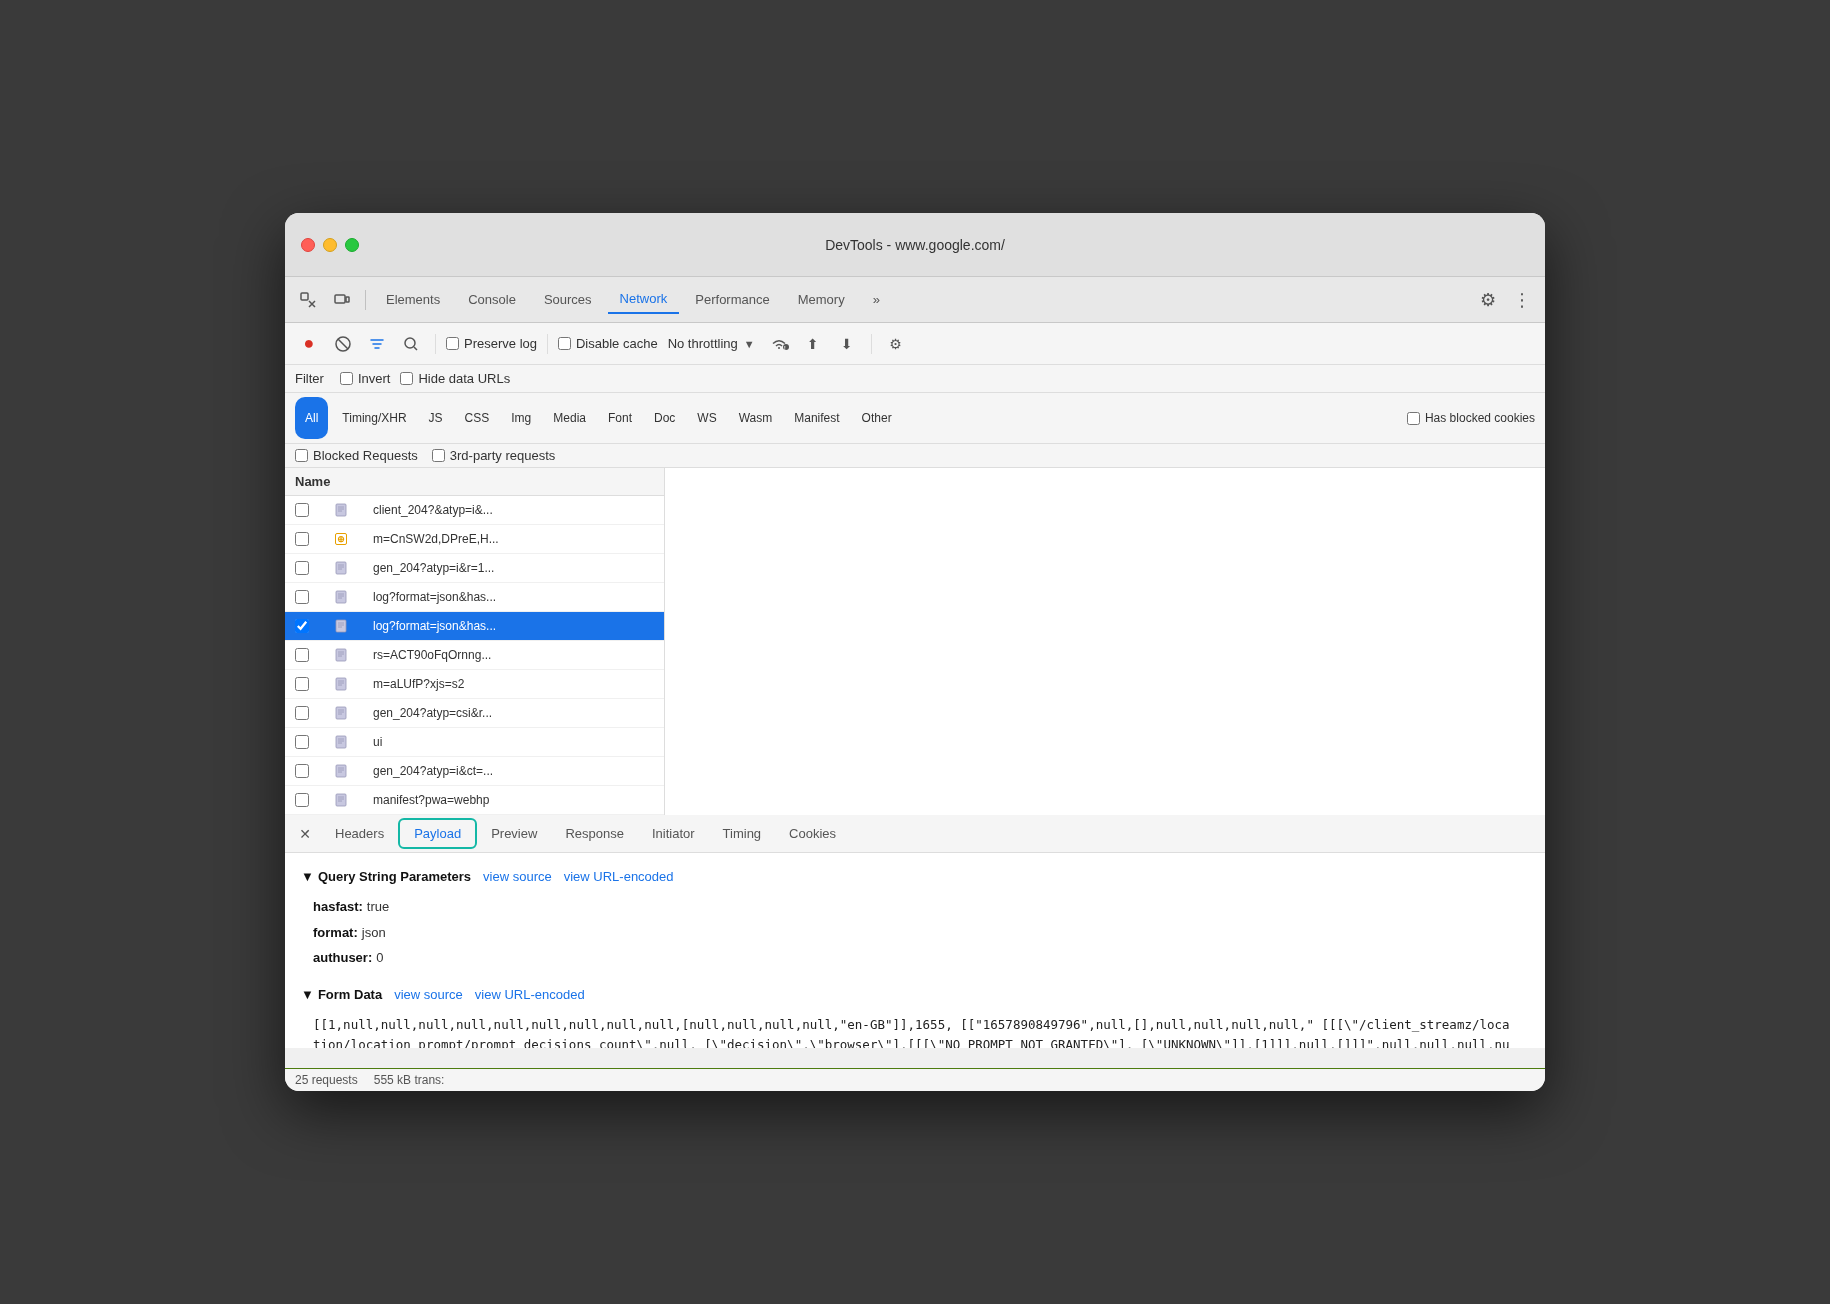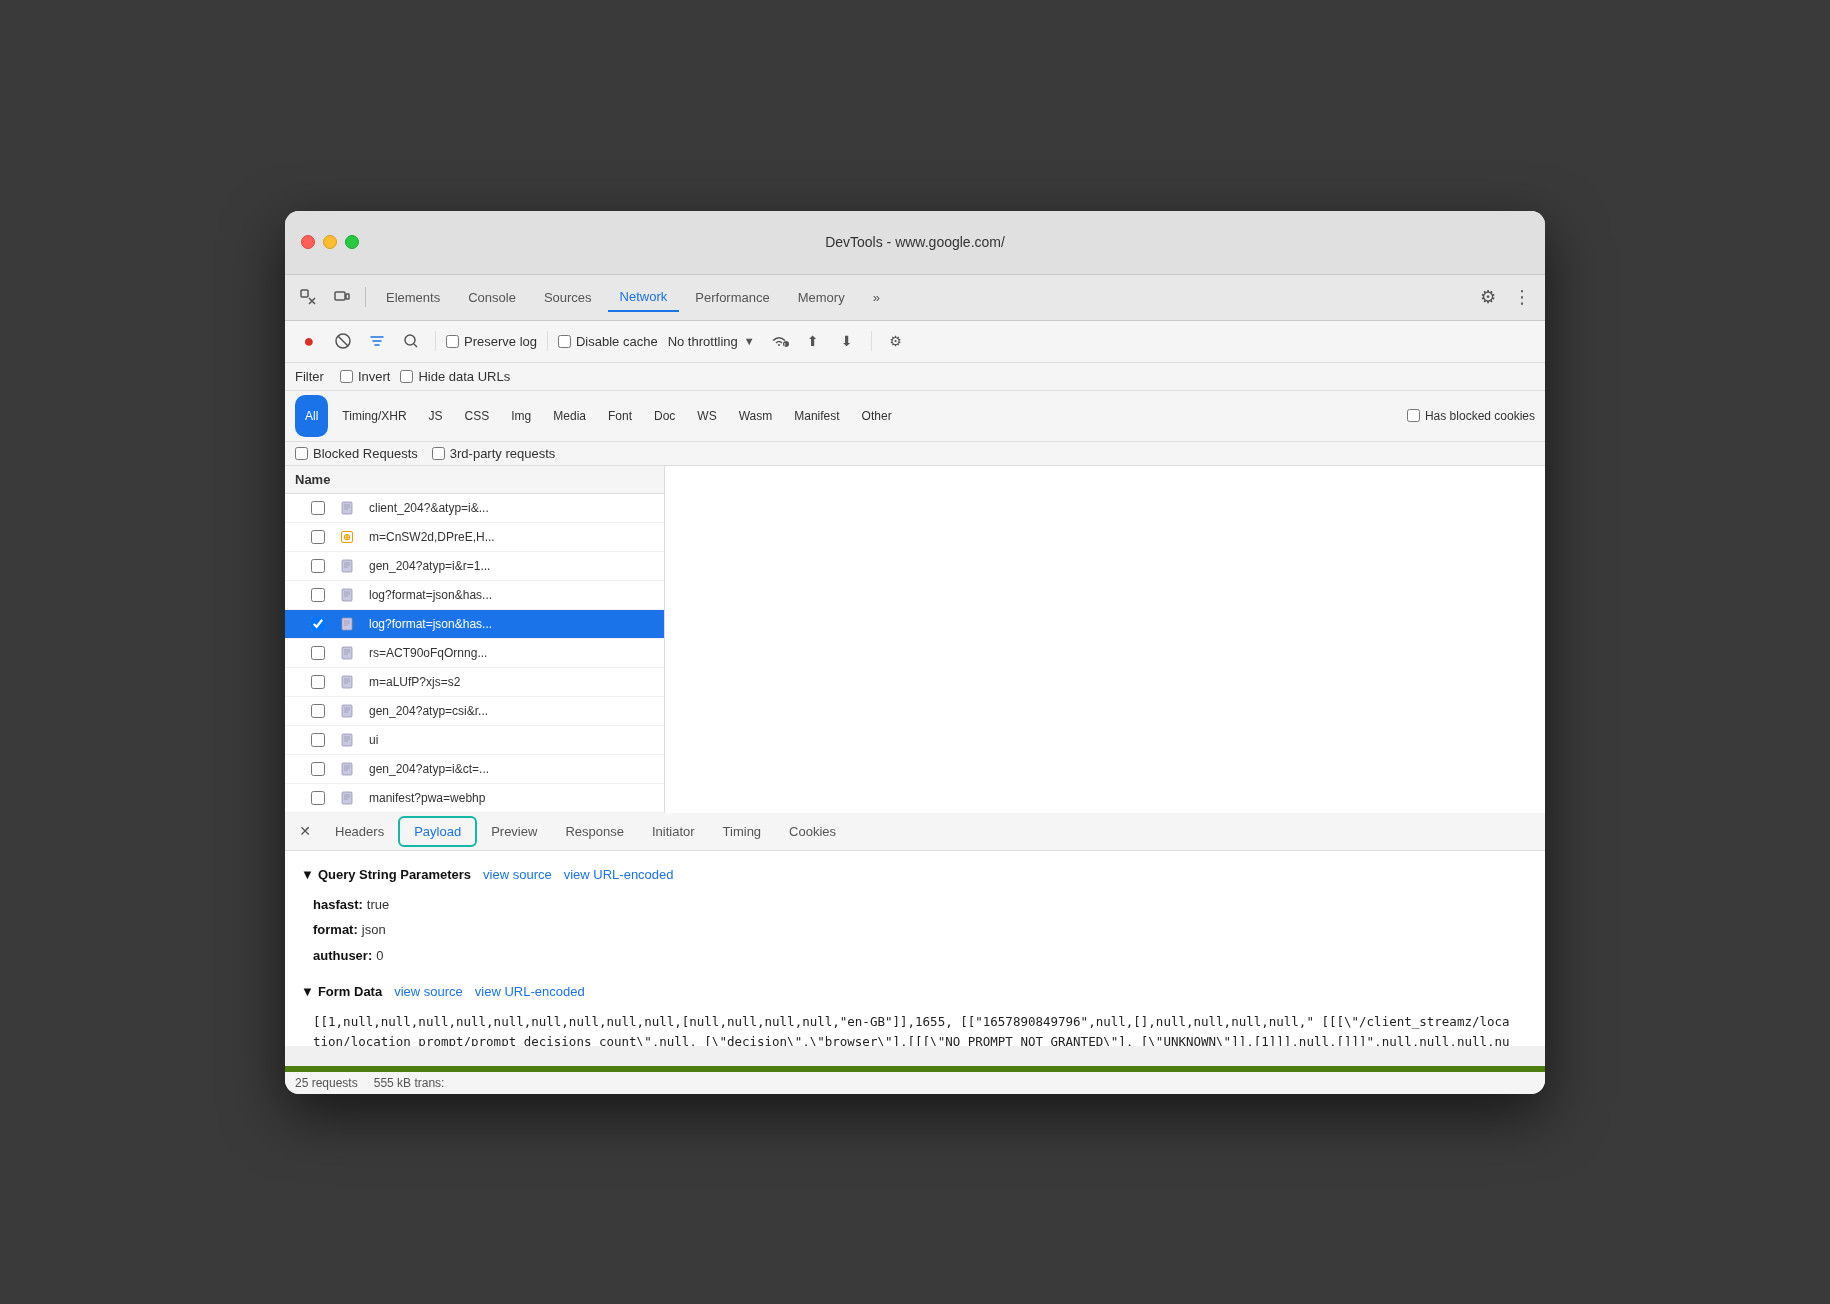--- a/index.html
+++ b/index.html
@@ -220,26 +220,26 @@
       padding: 6px 10px;
       background: #f5f5f5;
       border-bottom: 1px solid #ddd;
       font-size: 13px;
       font-weight: 600;
       color: #333;
     }
     .request-item {
       display: flex;
       align-items: center;
-      padding: 6px 26px;
+      padding: 6px 10px;
       font-size: 12px;
       color: #333;
       cursor: pointer;
       border-bottom: 1px solid #f0f0f0;
-      gap: 14px;
+      gap: 24px;
     }
     .request-item.selected {
       background: #1a73e8;
       color: white;
     }
     .request-item.selected .req-icon { color: white; }
     .req-icon {
       width: 16px;
       height: 16px;
       display: flex;
@@ -347,21 +347,21 @@
       padding: 3px 12px;
       font-size: 12.5px;
       color: #222;
       line-height: 1.6;
       font-family: 'Menlo', 'Monaco', monospace;
       word-break: break-all;
     }
     
     .status-bar {
       background: #f5f5f5;
-      border-top: 6px solid #4d7c0f;
+      border-top: 1px solid #4d7c0f;
       padding: 4px 10px;
       font-size: 12px;
       color: #555;
       display: flex;
       gap: 16px;
       margin-top: 20px;
     }
   </style>
 </head>
 <body>

